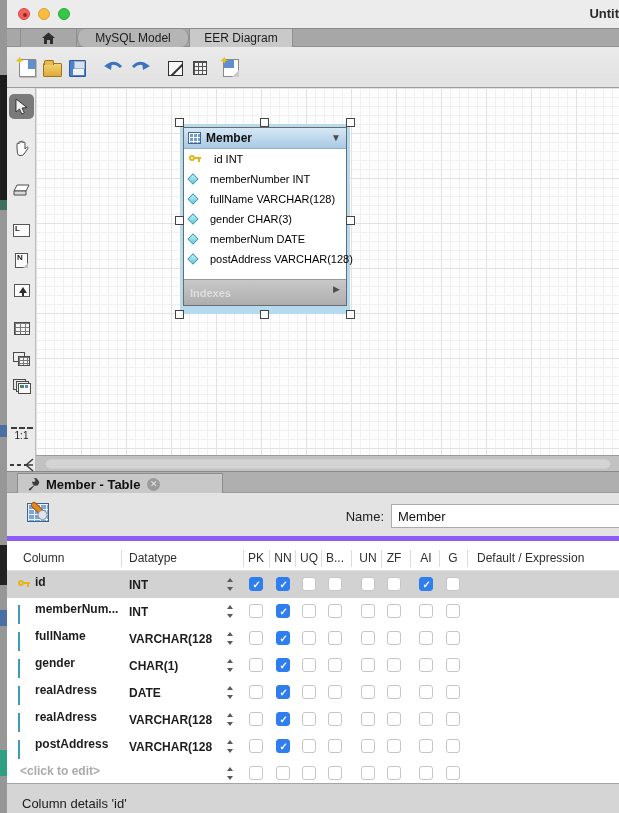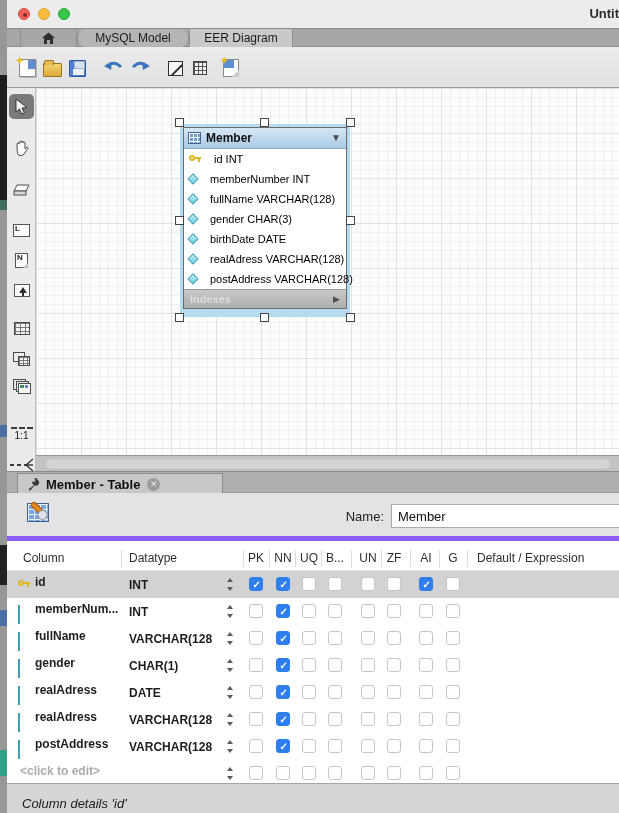--- a/index.html
+++ b/index.html
@@ -76,21 +76,21 @@
   .tbl-glyph { position:absolute; left:4px; top:4px; width:13px; height:12px; background-color:#6d9bd4; border:1px solid #47648c;
      background-image:linear-gradient(to right,#fff 1px,transparent 1px),linear-gradient(to bottom,#fff 1px,transparent 1px);
      background-size:4px 4px; }
   .drow { position:relative; height:20px; display:flex; align-items:center; font-size:11px; color:#000; padding-left:5px; }
   .drow .lbl { margin-left:5px; white-space:nowrap;padding-left:8px; }
   .diamond { width:8px; height:8px; transform:rotate(45deg); background:linear-gradient(135deg,#c9f2f8,#5ecbdd); border:1px solid #3e9db3; flex:none; }
   .keyic { position:relative; width:12px; height:10px; flex:none; }
   .keyic .head { position:absolute; left:0; top:1px; width:6px; height:6px; border:2px solid #e3b71c; border-radius:50%; }
   .keyic .shaft { position:absolute; left:6px; top:3px; width:6px; height:2px; background:#e3b71c; }
   .keyic .tooth { position:absolute; left:9px; top:5px; width:1.5px; height:3px; background:#e3b71c; }
-  .dfooter { position:relative; height:19px; background:linear-gradient(#c8c8c8,#aeaeae); border-top:1px solid #979797; display:flex; align-items:center; }
+  .dfooter { position:relative; height:26px; background:linear-gradient(#c8c8c8,#aeaeae); border-top:1px solid #979797; display:flex; align-items:center;margin-top:10px; }
   .dfooter .ftxt { margin-left:6px; font-size:11px; font-weight:bold; color:#dedede; }
   .dfooter .arr { position:absolute; right:6px; top:4px; font-size:9px; color:#4e4e4e; }
   .handle { position:absolute; width:9px; height:9px; background:#fff; border:1.5px solid #444; z-index:6; }
 
   
   .hscroll { position:absolute; left:7px; top:455px; right:0; height:16px; background:#c2c2c2; border-top:1px solid #9a9a9a; }
   .hthumb { position:absolute; left:38px; top:3px; width:566px; height:10px; background:#d4d4d4; border-radius:5px; box-shadow:0 0 1px #999 inset; }
 
   
   .paneltabs { position:absolute; left:7px; top:471px; right:0; height:22px; background:#afafaf; border-top:1px solid #8a8a8a; border-bottom:1px solid #9a9a9a; }
@@ -125,21 +125,21 @@
   .grow .ctype { position:absolute; left:122px; top:7px; font-size:12px; color:#1d1d1d; white-space:nowrap; max-width:92px; overflow:hidden; }
   .stepper { position:absolute; left:219px; top:7px; width:9px; height:13px; }
   .stepper::before { content:""; position:absolute; left:1px; top:0; border-left:3.5px solid transparent; border-right:3.5px solid transparent; border-bottom:4.5px solid #5a5a5a; }
   .stepper::after { content:""; position:absolute; left:1px; bottom:0; border-left:3.5px solid transparent; border-right:3.5px solid transparent; border-top:4.5px solid #5a5a5a; }
   .cb { position:absolute; top:6px; width:14px; height:14px; border-radius:3px; background:#fff; border:1px solid #c6c6c6; }
   .cb.on { background:#2f7ef0; border-color:#2f7ef0; }
   .cb.on::after { content:"\2713"; position:absolute; left:2.5px; top:0.5px; font-size:10px; font-weight:bold; color:#fff; }
   .c0{left:242px}.c1{left:269px}.c2{left:295px}.c3{left:321px}.c4{left:354px}.c5{left:380px}.c6{left:412px}.c7{left:439px}
 
   
-  .details { position:absolute; left:7px; top:783px; right:0; height:30px; background:#d5d5d5; border-top:1px solid #a5a5a5;font-style:italic; }
+  .details { position:absolute; left:7px; top:783px; right:0; height:30px; background:#d5d5d5; border-top:1px solid #a5a5a5; }
   .details .dtxt { position:absolute; left:15px; top:12px; font-size:13px; color:#1c1c1c; }
 
   svg { display:block; }
 </style>
 </head>
 <body>
 
 <div id="app">
 
   <div class="left-strip">
@@ -317,26 +317,21 @@
     <span class="lbl">fullName VARCHAR(128)</span>
   </div>
             <div class="drow" data-icon="diamond">
 
     <span class="diamond"></span>
     <span class="lbl">gender CHAR(3)</span>
   </div>
             <div class="drow" data-icon="diamond">
 
     <span class="diamond"></span>
-    <span class="lbl">birthDate DATE</span>
-  </div>
-            <div class="drow" data-icon="diamond">
-
-    <span class="diamond"></span>
-    <span class="lbl">realAdress VARCHAR(128)</span>
+    <span class="lbl">memberNum DATE</span>
   </div>
             <div class="drow" data-icon="diamond">
 
     <span class="diamond"></span>
     <span class="lbl">postAddress VARCHAR(128)</span>
   </div>
           </div>
         <div class="dfooter">
           <span class="ftxt">Indexes</span>
           <span class="arr">▶</span>

